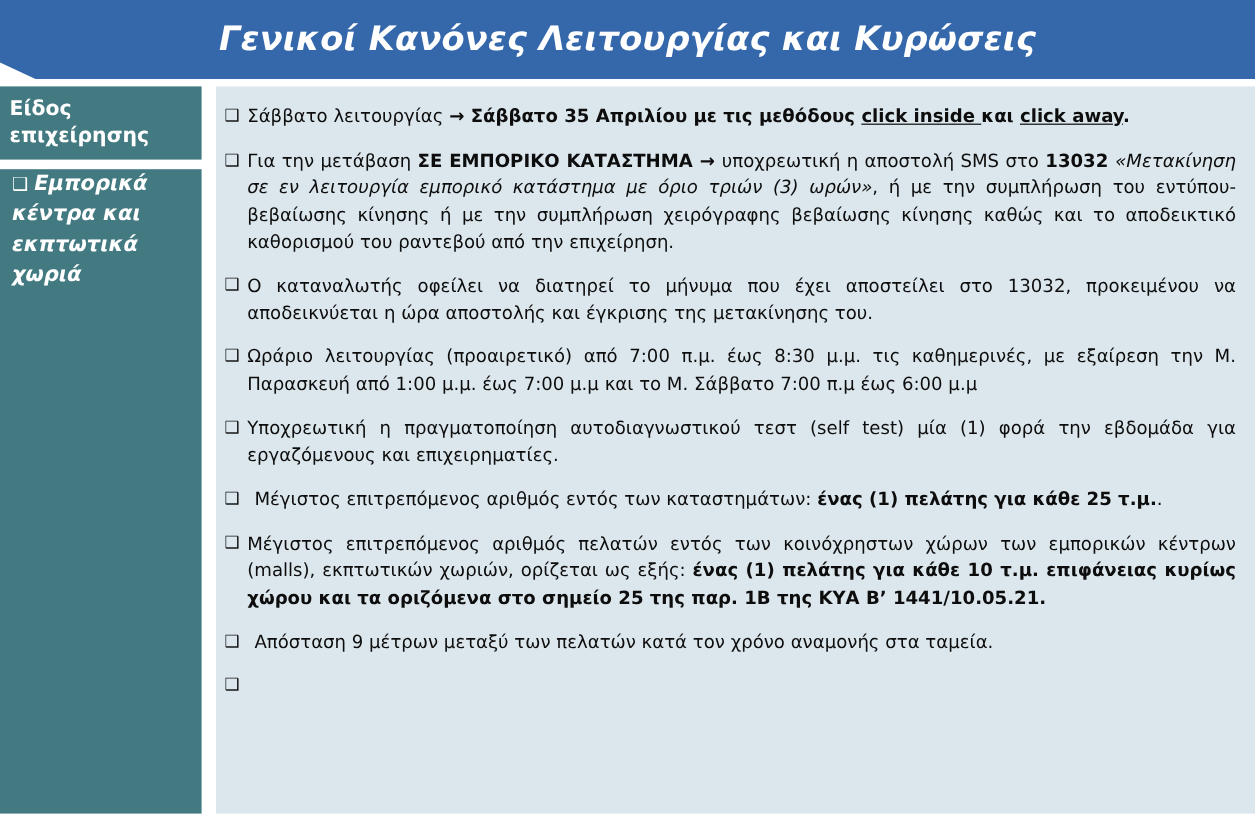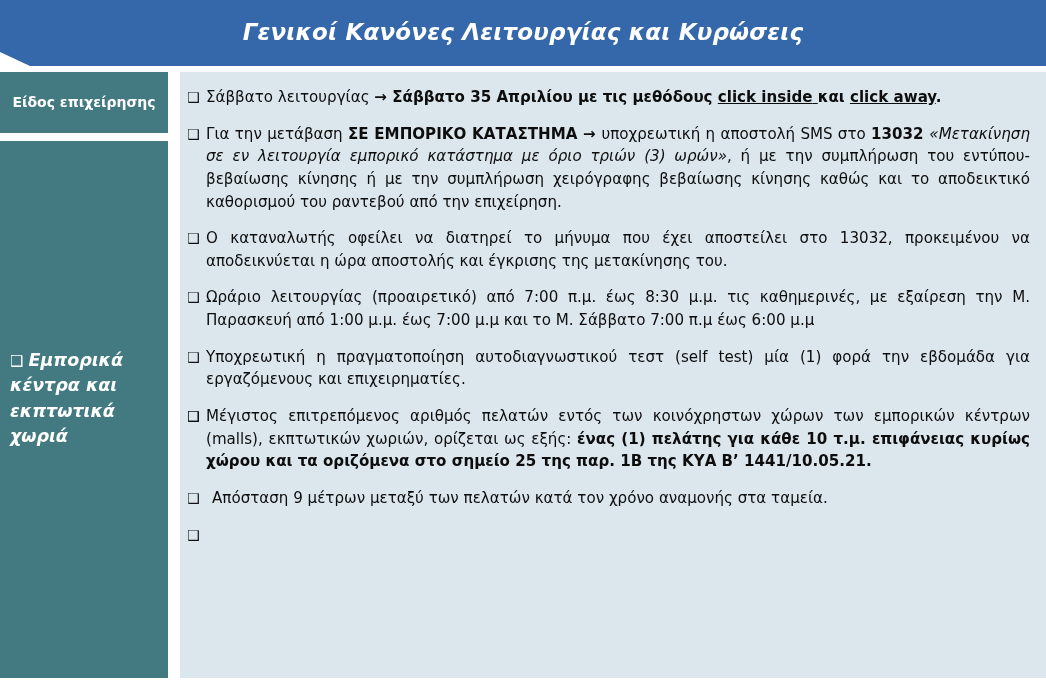--- a/index.html
+++ b/index.html
@@ -40,21 +40,21 @@
     top: 0;
     width: 1046px;
     height: 66px;
     display: flex;
     align-items: center;
     justify-content: center;
     color: #ffffff;
     font-family: "DejaVu Sans", "Liberation Sans", sans-serif;
     font-style: italic;
     font-weight: bold;
-    font-size: 23px;
+    font-size: 28px;
     letter-spacing: 0.2px;
     white-space: nowrap;
     padding-bottom: 2px;
     box-sizing: border-box;
   }
 
   
   .sidebar {
     position: absolute;
     left: 0;
@@ -70,34 +70,34 @@
     height: 61px;
     background: #437a81;
     display: flex;
     align-items: center;
     justify-content: center;
     box-sizing: border-box;
     padding: 0 8px;
   }
   .sidebar-header-label {
     color: #ffffff;
-    font-size: 14px;
+    font-size: 17px;
     font-weight: bold;
     text-align: left;
     line-height: 1.25;
   }
   .sidebar-body {
     position: absolute;
     left: 0;
     top: 69px;
     width: 168px;
     bottom: 0;
     background: #437a81;
     display: flex;
-    align-items: center;
+    align-items: flex-start;
     box-sizing: border-box;
     padding: 0 6px 0 10px;
   }
   .sidebar-entry {
     color: #ffffff;
     font-size: 17.5px;
     font-weight: bold;
     font-style: italic;
     line-height: 1.45;
     display: block;
@@ -177,20 +177,20 @@
     </div>
   </div>
 
   <div class="content">
     <ul class="rules" id="rules-list">
         <li><span class="bullet">❑</span><span><span>Σάββατο λειτουργίας </span><span class="b">→ </span><span class="b">Σάββατο 35 Απριλίου με τις μεθόδους </span><span class="b u">click inside</span><span class="b u"> </span><span class="b">και </span><span class="b u">click away</span><span class="b">.</span></span></li>
         <li><span class="bullet">❑</span><span><span>Για την μετάβαση </span><span class="b">ΣΕ ΕΜΠΟΡΙΚΟ ΚΑΤΑΣΤΗΜΑ </span><span class="b">→ </span><span>υποχρεωτική η αποστολή SMS στο </span><span class="b">13032 </span><span class="i">«Μετακίνηση σε εν λειτουργία εμπορικό κατάστημα με όριο τριών (3) ωρών»</span><span>, ή με την συμπλήρωση του εντύπου-βεβαίωσης κίνησης ή με την συμπλήρωση χειρόγραφης βεβαίωσης κίνησης καθώς και το αποδεικτικό καθορισμού του ραντεβού από την επιχείρηση.</span></span></li>
         <li><span class="bullet">❑</span><span><span>Ο καταναλωτής οφείλει να διατηρεί το μήνυμα που έχει αποστείλει στο 13032, προκειμένου να αποδεικνύεται η ώρα αποστολής και έγκρισης της μετακίνησης του.</span></span></li>
         <li><span class="bullet">❑</span><span><span>Ωράριο λειτουργίας (προαιρετικό) από 7:00 π.μ. έως 8:30 μ.μ. τις καθημερινές, με εξαίρεση την Μ. Παρασκευή από 1:00 μ.μ. έως 7:00 μ.μ  και το Μ. Σάββατο 7:00 π.μ έως 6:00 μ.μ</span></span></li>
         <li><span class="bullet">❑</span><span><span>Υποχρεωτική η πραγματοποίηση αυτοδιαγνωστικού τεστ (self test) μία (1) φορά την εβδομάδα για εργαζόμενους και επιχειρηματίες.</span></span></li>
-        <li class="indent-gap"><span class="bullet">❑</span></li>
+        <li class="indent-gap"><span class="bullet">❑</span><span><span>Μέγιστος επιτρεπόμενος αριθμός εντός των καταστημάτων: </span><span class="b">ένας (1) πελάτης για κάθε 25 τ.μ.</span><span>.</span></span></li>
         <li><span class="bullet">❑</span><span><span>Μέγιστος επιτρεπόμενος αριθμός πελατών εντός των κοινόχρηστων χώρων των εμπορικών κέντρων (malls), εκπτωτικών χωριών, ορίζεται ως εξής: </span><span class="b">ένας (1) πελάτης για κάθε 10 τ.μ. επιφάνειας κυρίως χώρου και τα οριζόμενα στο σημείο 25 της παρ. 1Β της ΚΥΑ Β’ 1441/10.05.21.</span></span></li>
         <li class="indent-gap"><span class="bullet">❑</span><span><span>Απόσταση 9 μέτρων μεταξύ των πελατών κατά τον χρόνο αναμονής στα ταμεία.</span></span></li>
         <li class="indent-gap"><span class="bullet">❑</span></li>
       </ul>
   </div>
 
 </div>
 
 </body></html>

